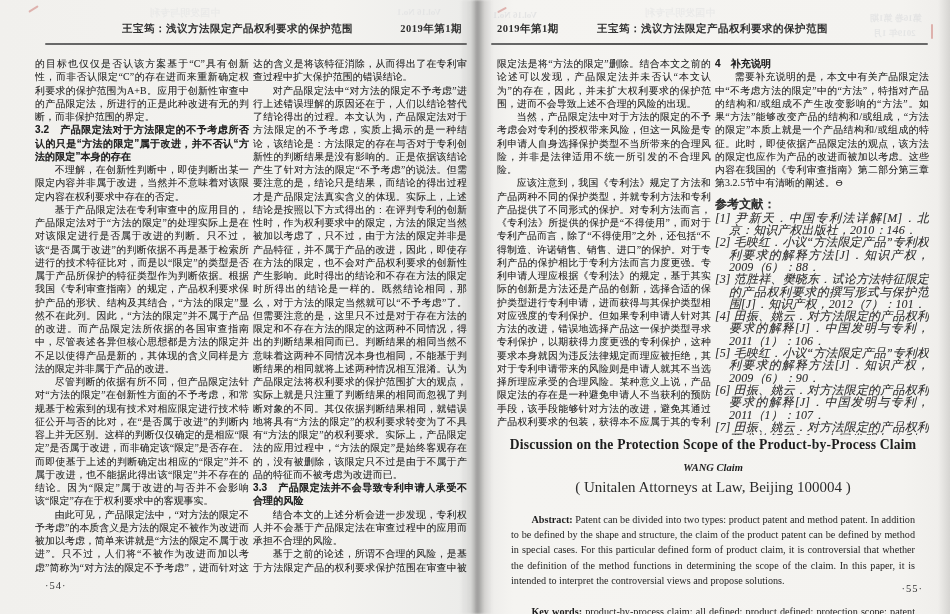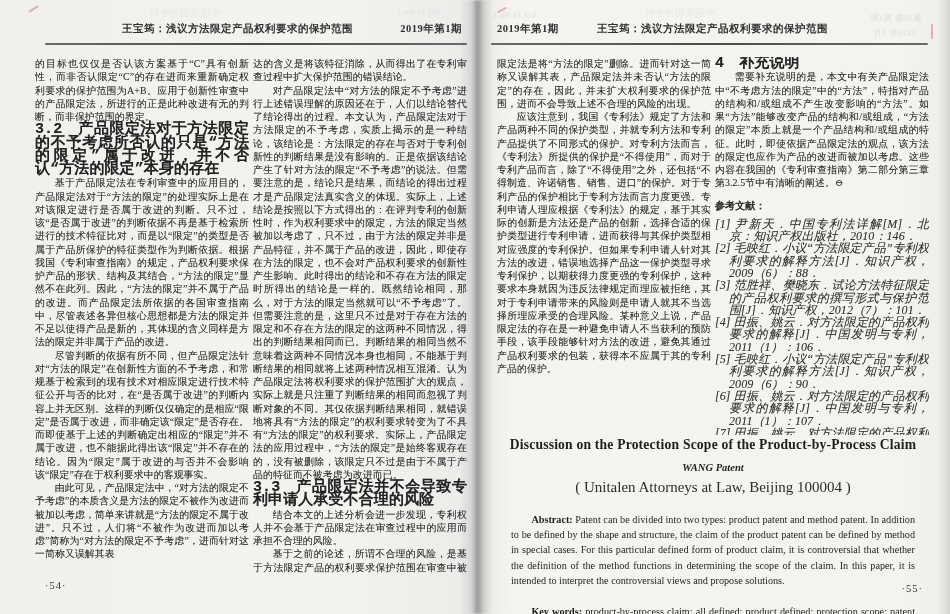--- a/index.html
+++ b/index.html
@@ -22,22 +22,22 @@
   .runhead .rh-issue-l{position:absolute;left:22px;}
   .headrule{position:absolute;top:43px;height:2px;background:linear-gradient(90deg,#6a6a6a,#4c4c4c,#6a6a6a);border-radius:1px;}
 
   
   .col{position:absolute;top:57px;width:214px;overflow:hidden;
        font-size:9.9px;line-height:13.25px;text-align:justify;letter-spacing:.1px;
        color:#2d2d2d;text-shadow:0 0 .4px rgba(40,40,40,.35);}
   .blk{margin:0;}
   .t-p{text-indent:2em;}
   .t-pc{text-indent:0;}
-  .t-h{text-indent:0;font-weight:700;font-family:Liberation Mono, monospace;font-size:15px;color:#222;}
-  .t-refh{text-indent:0;font-weight:700;font-family:Liberation Serif, serif;margin-top:9px;margin-bottom:6px;font-size:10px;}
+  .t-h{text-indent:0;font-weight:700;font-family:Liberation Sans, sans-serif;font-size:10px;color:#222;}
+  .t-refh{text-indent:0;font-weight:700;font-family:Liberation Mono, monospace;margin-top:9px;margin-bottom:0;font-size:12px;}
   .t-ref{font-size:12px;line-height:12.3px;padding-left:14px;text-indent:-14px;font-style:italic;color:#333;}
   .editor{margin-top:7px;text-align:right;font-size:9.3px;font-weight:700;font-family:"Liberation Sans","DejaVu Sans",sans-serif;color:#2a2a2a;}
 
   .pagenum{position:absolute;font-size:10.5px;color:#333;letter-spacing:1px;}
 
   
   #english{position:absolute;left:20px;top:437px;width:436px;color:#1e1e1e;}
   #english .en-title{text-align:center;font-size:13.6px;font-weight:700;margin:0 0 9px 0;letter-spacing:.2px;}
   #english .en-author{text-align:center;font-size:10.5px;font-weight:700;font-style:italic;margin:0 0 6px 0;}
   #english .en-affil{text-align:center;font-size:15px;margin:0 0 13px 0;color:#2c2c2c;}
@@ -61,20 +61,21 @@
 
     <div class="runhead">
       <div class="rh-title">王宝筠：浅议方法限定产品权利要求的保护范围</div>
       <div class="rh-issue-r">2019年第1期</div>
     </div>
     <div class="headrule" style="left:45px;width:422px;"></div>
 
     <div class="col" style="left:35px;height:518px;">
         <p class="blk t-pc">的目标也仅仅是否认该方案基于“C”具有创新性，而非否认限定“C”的存在进而来重新确定权利要求的保护范围为A+B。应用于创新性审查中的产品限定法，所进行的正是此种改进有无的判断，而非保护范围的界定。</p>
         <p class="blk t-h">3.2　产品限定法对于方法限定的不予考虑所否认的只是“方法的限定”属于改进，并不否认“方法的限定”本身的存在</p>
+        <p class="blk t-p">不理解，在创新性判断中，即使判断出某一限定内容并非属于改进，当然并不意味着对该限定内容在权利要求中存在的否定。</p>
         <p class="blk t-p">基于产品限定法在专利审查中的应用目的，产品限定法对于“方法的限定”的处理实际上是在对该限定进行是否属于改进的判断。只不过，该“是否属于改进”的判断依据不再是基于检索所进行的技术特征比对，而是以“限定”的类型是否属于产品所保护的特征类型作为判断依据。根据我国《专利审查指南》的规定，产品权利要求保护产品的形状、结构及其结合，“方法的限定”显然不在此列。因此，“方法的限定”并不属于产品的改进。而产品限定法所依据的各国审查指南中，尽管表述各异但核心思想都是方法的限定并不足以使得产品是新的，其体现的含义同样是方法的限定并非属于产品的改进。</p>
         <p class="blk t-p">尽管判断的依据有所不同，但产品限定法针对“方法的限定”在创新性方面的不予考虑，和常规基于检索到的现有技术对相应限定进行技术特征公开与否的比对，在“是否属于改进”的判断内容上并无区别。这样的判断仅仅确定的是相应“限定”是否属于改进，而非确定该“限定”是否存在。而即使基于上述的判断确定出相应的“限定”并不属于改进，也不能据此得出该“限定”并不存在的结论。因为“限定”属于改进的与否并不会影响该“限定”存在于权利要求中的客观事实。</p>
         <p class="blk t-p">由此可见，产品限定法中，“对方法的限定不予考虑”的本质含义是方法的限定不被作为改进而被加以考虑，简单来讲就是“方法的限定不属于改进”。只不过，人们将“不被作为改进而加以考虑”简称为“对方法的限定不予考虑”，进而针对这一简称又误解其表</p>
       </div>
     <div class="col" style="left:253px;height:518px;">
         <p class="blk t-pc">达的含义是将该特征消除，从而得出了在专利审查过程中扩大保护范围的错误结论。</p>
         <p class="blk t-p">对产品限定法中“对方法的限定不予考虑”进行上述错误理解的原因还在于，人们以结论替代了结论得出的过程。本文认为，产品限定法对于方法限定的不予考虑，实质上揭示的是一种结论，该结论是：方法限定的存在与否对于专利创新性的判断结果是没有影响的。正是依据该结论产生了针对方法的限定“不予考虑”的说法。但需要注意的是，结论只是结果，而结论的得出过程才是产品限定法真实含义的体现。实际上，上述结论是按照以下方式得出的：在评判专利的创新性时，作为权利要求中的限定，方法的限定当然被加以考虑了，只不过，由于方法的限定并非是产品特征，并不属于产品的改进，因此，即使存在方法的限定，也不会对产品权利要求的创新性产生影响。此时得出的结论和不存在方法的限定时所得出的结论是一样的。既然结论相同，那么，对于方法的限定当然就可以“不予考虑”了。但需要注意的是，这里只不过是对于存在方法的限定和不存在方法的限定的这两种不同情况，得出的判断结果相同而已。判断结果的相同当然不意味着这两种不同情况本身也相同，不能基于判断结果的相同就将上述两种情况相互混淆。认为产品限定法将权利要求的保护范围扩大的观点，实际上就是只注重了判断结果的相同而忽视了判断对象的不同。其仅依据判断结果相同，就错误地将具有“方法的限定”的权利要求转变为了不具有“方法的限定”的权利要求。实际上，产品限定法的应用过程中，“方法的限定”是始终客观存在的，没有被删除，该限定只不过是由于不属于产品的特征而不被考虑为改进而已。</p>
         <p class="blk t-h">3.3　产品限定法并不会导致专利申请人承受不合理的风险</p>
         <p class="blk t-p">结合本文的上述分析会进一步发现，专利权人并不会基于产品限定法在审查过程中的应用而承担不合理的风险。</p>
         <p class="blk t-p">基于之前的论述，所谓不合理的风险，是基于方法限定产品的权利要求保护范围在审查中被放大所引发的风险，而保护范围被放大的根源在于误认为产品</p>
@@ -90,21 +91,22 @@
     <div class="ghost" style="right:28px;top:12px;font-size:9px;opacity:.11;">第16卷 第1期</div>
     <div class="ghost" style="right:34px;top:27px;font-size:9px;opacity:.10;">2019年 1月</div>
 
     <div class="runhead">
       <div class="rh-issue-l">2019年第1期</div>
       <div class="rh-title">王宝筠：浅议方法限定产品权利要求的保护范围</div>
     </div>
     <div class="headrule" style="left:16px;width:437px;"></div>
 
     <div class="col" style="left:22px;height:372px;">
-        <p class="blk t-pc">限定法是将“方法的限定”删除。进而针对这一简称又误解其表，产品限定法并未否认“方法的限定”的存在，因此，并未扩大权利要求的保护范围，进而不会导致上述不合理的风险的出现。</p>
+        <p class="blk t-pc">限定法是将“方法的限定”删除。结合本文之前的论述可以发现，产品限定法并未否认“本文认为”的存在，因此，并未扩大权利要求的保护范围，进而不会导致上述不合理的风险的出现。</p>
+        <p class="blk t-p">当然，产品限定法中对于方法的限定的不予考虑会对专利的授权带来风险，但这一风险是专利申请人自身选择保护类型不当所带来的合理风险，并非是法律适用不统一所引发的不合理风险。</p>
         <p class="blk t-p">应该注意到，我国《专利法》规定了方法和产品两种不同的保护类型，并就专利方法和专利产品提供了不同形式的保护。对专利方法而言，《专利法》所提供的保护是“不得使用”，而对于专利产品而言，除了“不得使用”之外，还包括“不得制造、许诺销售、销售、进口”的保护。对于专利产品的保护相比于专利方法而言力度更强。专利申请人理应根据《专利法》的规定，基于其实际的创新是方法还是产品的创新，选择合适的保护类型进行专利申请，进而获得与其保护类型相对应强度的专利保护。但如果专利申请人针对其方法的改进，错误地选择产品这一保护类型寻求专利保护，以期获得力度更强的专利保护，这种要求本身就因为违反法律规定而理应被拒绝，其对于专利申请带来的风险则是申请人就其不当选择所理应承受的合理风险。某种意义上说，产品限定法的存在是一种避免申请人不当获利的预防手段，该手段能够针对方法的改进，避免其通过产品权利要求的包装，获得本不应属于其的专利产品的保护。</p>
       </div>
 
     <div class="col" style="left:240px;height:378px;">
       <div>
           <p class="blk t-h">4　补充说明</p>
           <p class="blk t-p">需要补充说明的是，本文中有关产品限定法中“不考虑方法的限定”中的“方法”，特指对产品的结构和/或组成不产生改变影响的“方法”。如果“方法”能够改变产品的结构和/或组成，“方法的限定”本质上就是一个产品结构和/或组成的特征。此时，即使依据产品限定法的观点，该方法的限定也应作为产品的改进而被加以考虑。这些内容在我国的《专利审查指南》第二部分第三章第3.2.5节中有清晰的阐述。⊖</p>
           <p class="blk t-refh">参考文献：</p>
           <p class="blk t-ref">[1] 尹新天．中国专利法详解[M]．北京：知识产权出版社，2010：146．</p>
           <p class="blk t-ref">[2] 毛映红．小议“方法限定产品”专利权利要求的解释方法[J]．知识产权，2009（6）：88．</p>
@@ -113,21 +115,21 @@
           <p class="blk t-ref">[5] 毛映红．小议“方法限定产品”专利权利要求的解释方法[J]．知识产权，2009（6）：90．</p>
           <p class="blk t-ref">[6] 田振、姚云．对方法限定的产品权利要求的解释[J]．中国发明与专利，2011（1）：107．</p>
           <p class="blk t-ref">[7] 田振、姚云．对方法限定的产品权利要求的解释[J]．中国发明与专利，2011（1）：108-109．</p>
           <p class="blk t-ref">[8] 毛映红．小议“方法限定产品”专利权利要求的解释方法[J]．知识产权，2009（6）：91．</p>
         </div>
       <div class="editor">责任编辑|马忠荣</div>
     </div>
 
     <div id="english">
       <p class="en-title">Discussion on the Protection Scope of the Product-by-Process Claim</p>
-      <p class="en-author">WANG Patent</p>
+      <p class="en-author">WANG Claim</p>
       <p class="en-affil">( Unitalen Attorneys at Law, Beijing 100004 )</p>
       <p class="en-abstract"><span class="en-label">Abstract: </span><span>Patent can be divided into two types: product patent and method patent. In addition to be defined by the shape and structure, the claim of the product patent can be defined by method in special cases. For this particular defined form of product claim, it is controversial that whether the definition of the method functions in determining the scope of the claim. In this paper, it is intended to interpret the controversial views and propose solutions.</span></p>
       <p class="en-keywords"><span class="en-label">Key words: </span><span>product-by-process claim; all defined; product defined; protection scope; patent infringement</span></p>
     </div>
 
     <div class="pagenum" style="right:27px;top:583px;">·55·</div>
     <div class="pen" style="left:22px;top:9px;width:10px;height:2px;transform:rotate(-28deg);"></div>
     <div class="pen" style="right:17px;top:24px;width:2px;height:15px;"></div>
   </div>
 

